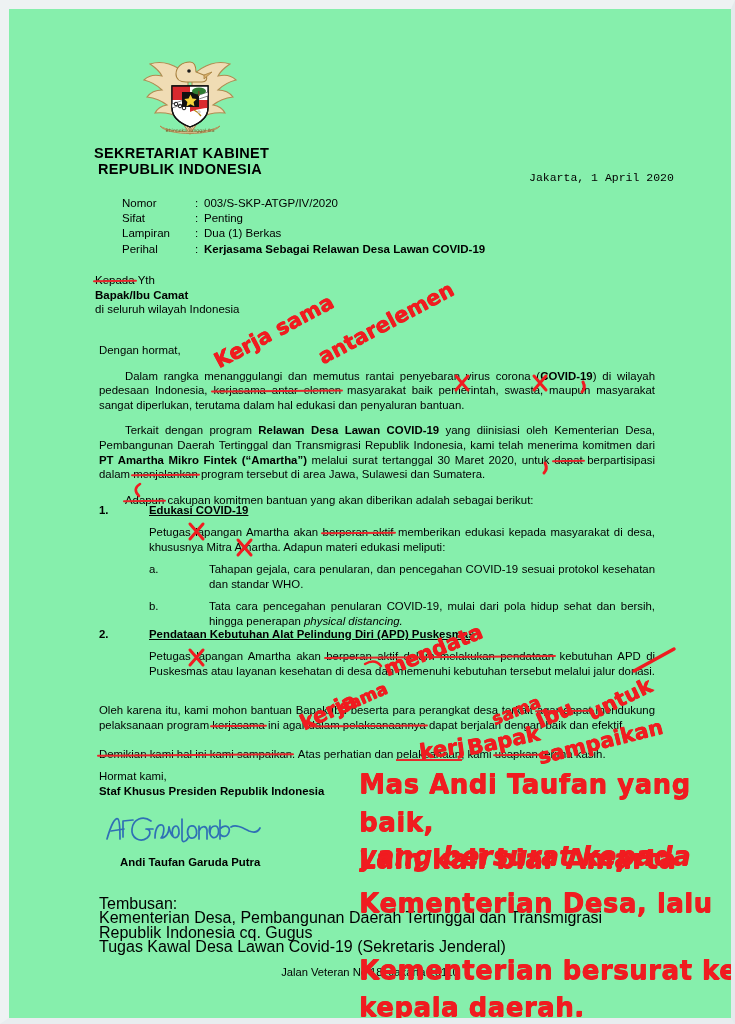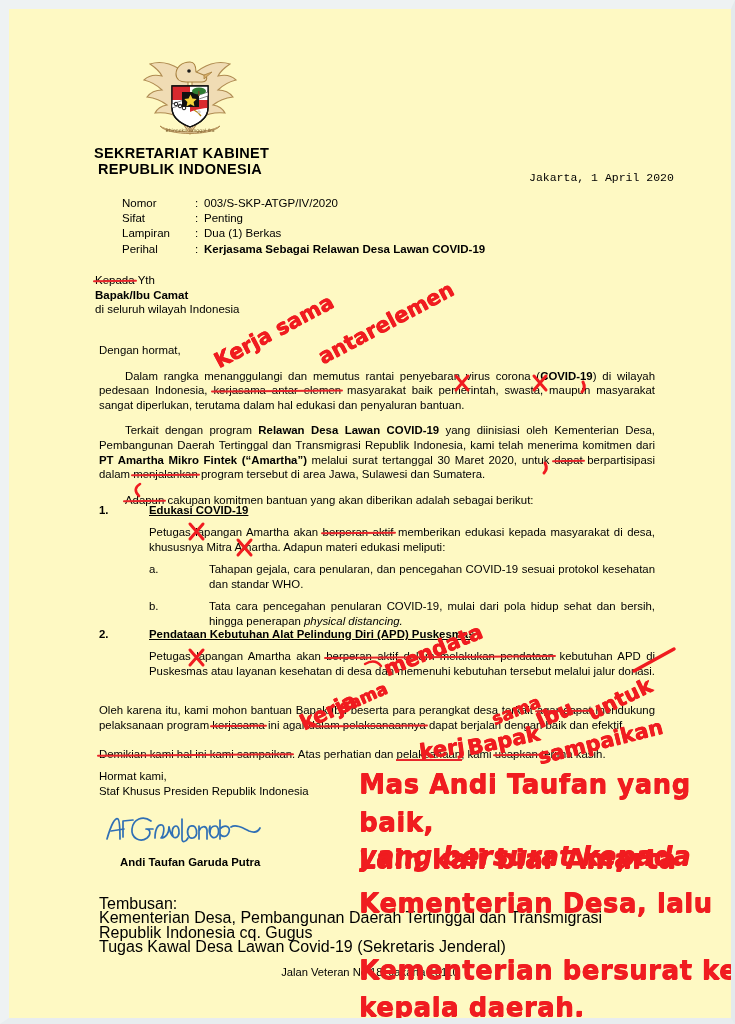--- a/index.html
+++ b/index.html
@@ -15,21 +15,21 @@
     background: #fdfdfb;
     overflow: hidden;
     border-left: 9px solid #eef2f3;
     border-top: 9px solid #eef2f3;
     border-right: 4px solid #e4eaec;
     border-bottom: 6px solid #e8edef;
   }
   #sheet {
     position: absolute;
     inset: 0;
-    background: #fef9c3;
+    background: #86efac;
   }
 
   
   .emblem { position: absolute; left: 133px; top: 33px; width: 96px; height: 100px; }
   .letterhead {
     position: absolute; left: 85px; top: 136px;
     font-size: 14.5px; font-weight: bold; letter-spacing: .3px; line-height: 16px;
   }
   .letterhead .l2 { padding-left: 4px; }
   .dateline {
@@ -59,21 +59,21 @@
   .numitem .num { position: absolute; left: 0; top: 0; font-weight: bold; }
   .numitem .hd { position: absolute; left: 50px; top: 0; font-weight: bold; text-decoration: underline; }
   .numitem .tx { position: absolute; left: 50px; top: 22px; width: 506px; text-align: justify; }
   .sub { position: absolute; font-size: 11.4px; line-height: 14.6px; }
   .sub .lt { position: absolute; left: 0; top: 0; }
   .sub .st { position: absolute; left: 60px; width: 446px; text-align: justify; }
 
   .closing { position: absolute; left: 90px; width: 556px; font-size: 11.4px; line-height: 14.6px; text-align: justify; }
 
   .signblock { position: absolute; left: 90px; top: 760px; font-size: 11.4px; line-height: 14.8px; }
-  .signblock .sb2 { font-weight: normal; }
+  .signblock .sb2 { font-weight: bold; }
   .signblock .sname { font-weight: bold; margin-top: 56px; margin-left: 21px; }
   .signature { position: absolute; left: 94px; top: 798px; width: 160px; height: 44px; }
 
   .tembusan { position: absolute; left: 90px; top: 888px; font-size: 16px; line-height: 14.4px; width: 560px; }
   .footer-addr { position: absolute; left: 0; top: 957px; width: 722px; text-align: center; font-size: 11.2px; }
 
   
   .strike { position: relative; }
   .strike::after {
     content: ""; position: absolute; left: -2px; right: -2px; top: 52%;

